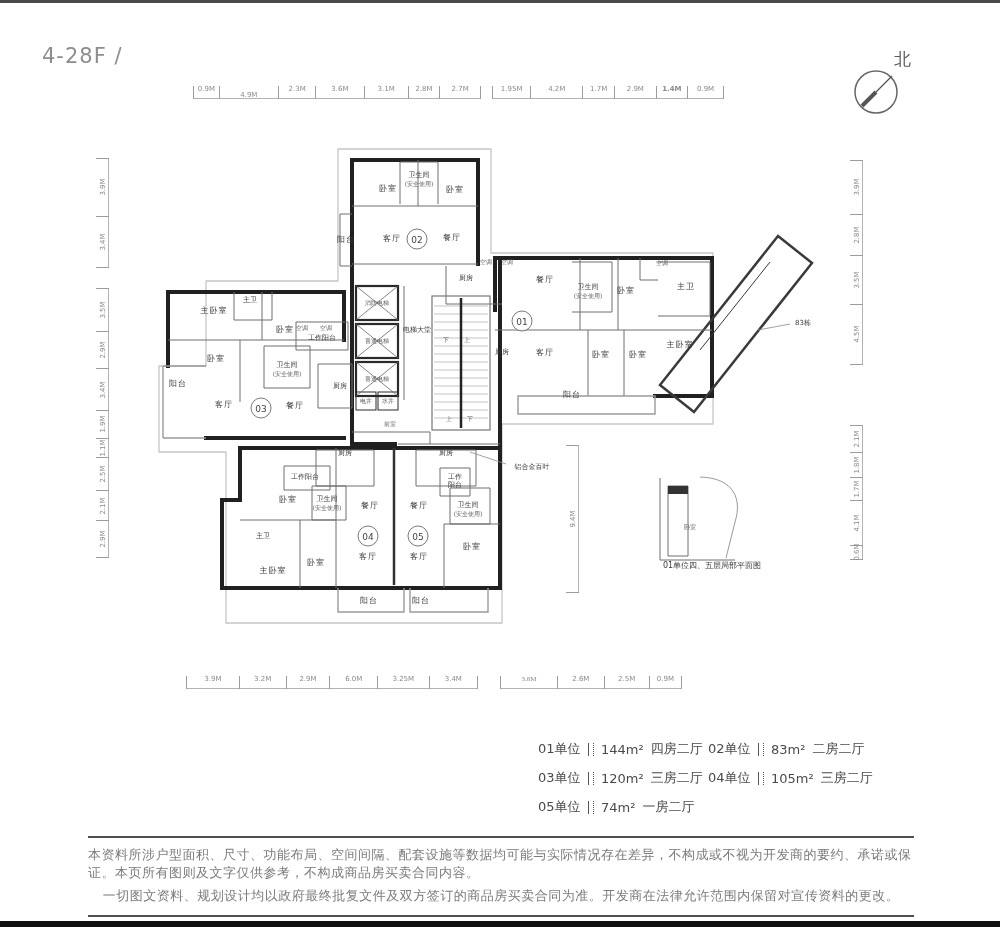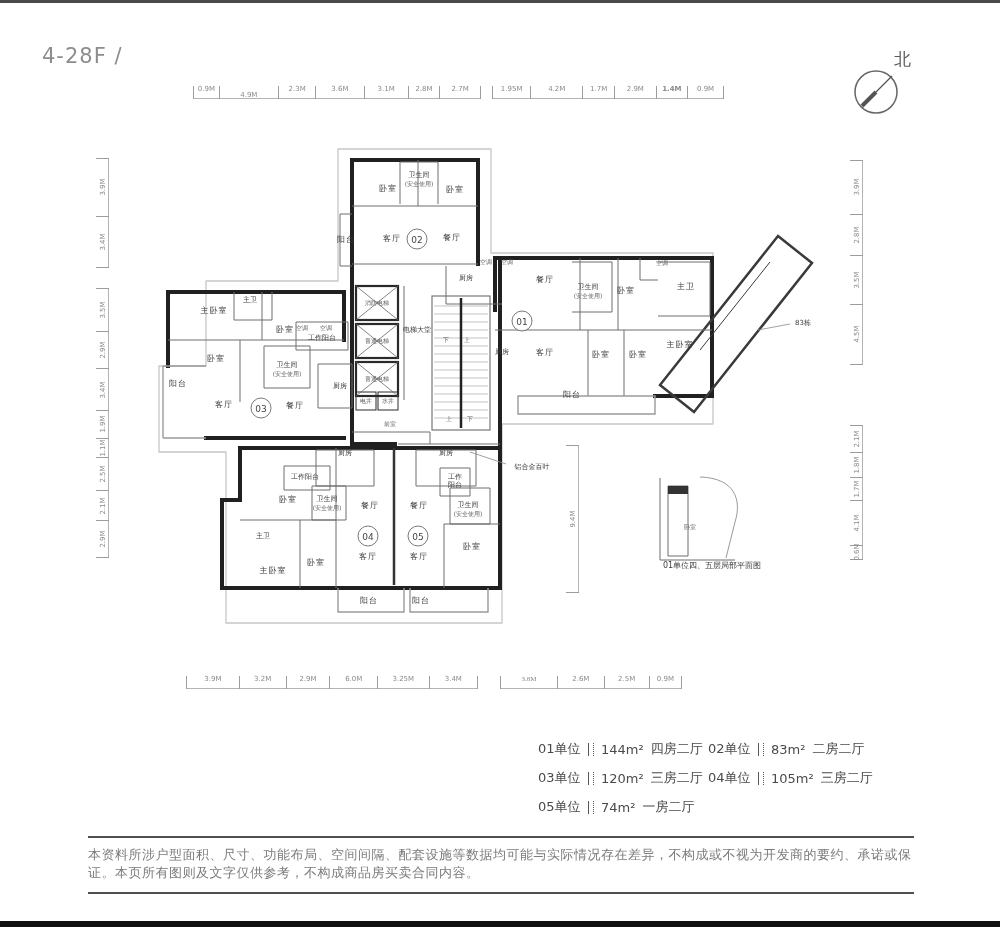--- a/index.html
+++ b/index.html
@@ -412,14 +412,15 @@
     <div class="item">
       <span class="unit">05单位</span>
       <span class="bar"></span>
       <span class="area">74m²</span>
       <span class="type">一房二厅</span>
     </div>
   </div>
 
   <div class="disc">
     <p>本资料所涉户型面积、尺寸、功能布局、空间间隔、配套设施等数据均可能与实际情况存在差异，不构成或不视为开发商的要约、承诺或保证。本页所有图则及文字仅供参考，不构成商品房买卖合同内容。</p>
+    <p>一切图文资料、规划设计均以政府最终批复文件及双方签订的商品房买卖合同为准。开发商在法律允许范围内保留对宣传资料的更改。</p>
   </div>
 </div>
 
 </body></html>

